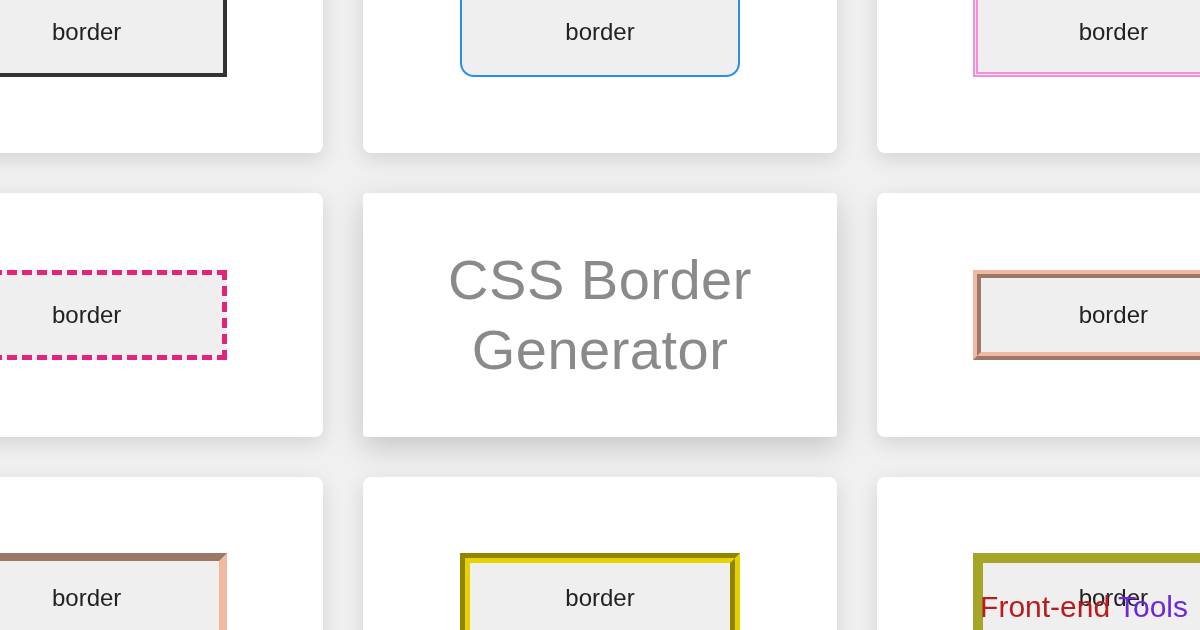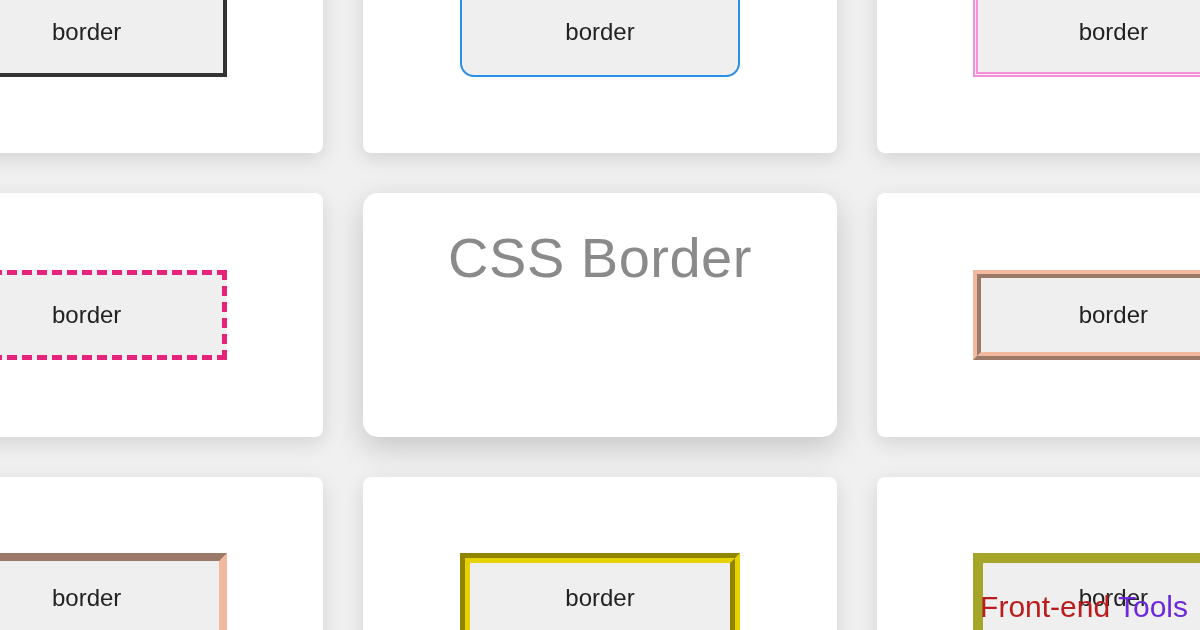--- a/index.html
+++ b/index.html
@@ -59,23 +59,23 @@
     
     .s7 { border: 8px inset #f0b9a0; }
     
     .s8 { border: 10px groove #e5d200; }
     
     .s9 { border: 10px outset #a5a52a; }
 
     .center-card {
       background: #fff;
       box-shadow: 0 10px 30px rgba(0,0,0,0.18);
-      border-radius: 15px;
+      border-radius: 4px;
       display: flex;
-      align-items: flex-start;
+      align-items: center;
       justify-content: center;
       text-align: center;
     }
     .center-title {
       font-size: 56px;
       font-weight: 400;
       color: #8a8a8a;
       line-height: 1.25;
       letter-spacing: 0.5px;
     }
@@ -114,20 +114,21 @@
 
   <div class="card">
     <div class="swatch s4">
       <span>border</span>
     </div>
   </div>
 
   <div class="card center-card">
     <div class="center-title">
       <span>CSS Border</span><br>
+      <span>Generator</span>
     </div>
   </div>
 
   <div class="card">
     <div class="swatch s6">
       <span>border</span>
     </div>
   </div>
 
   <div class="card">

